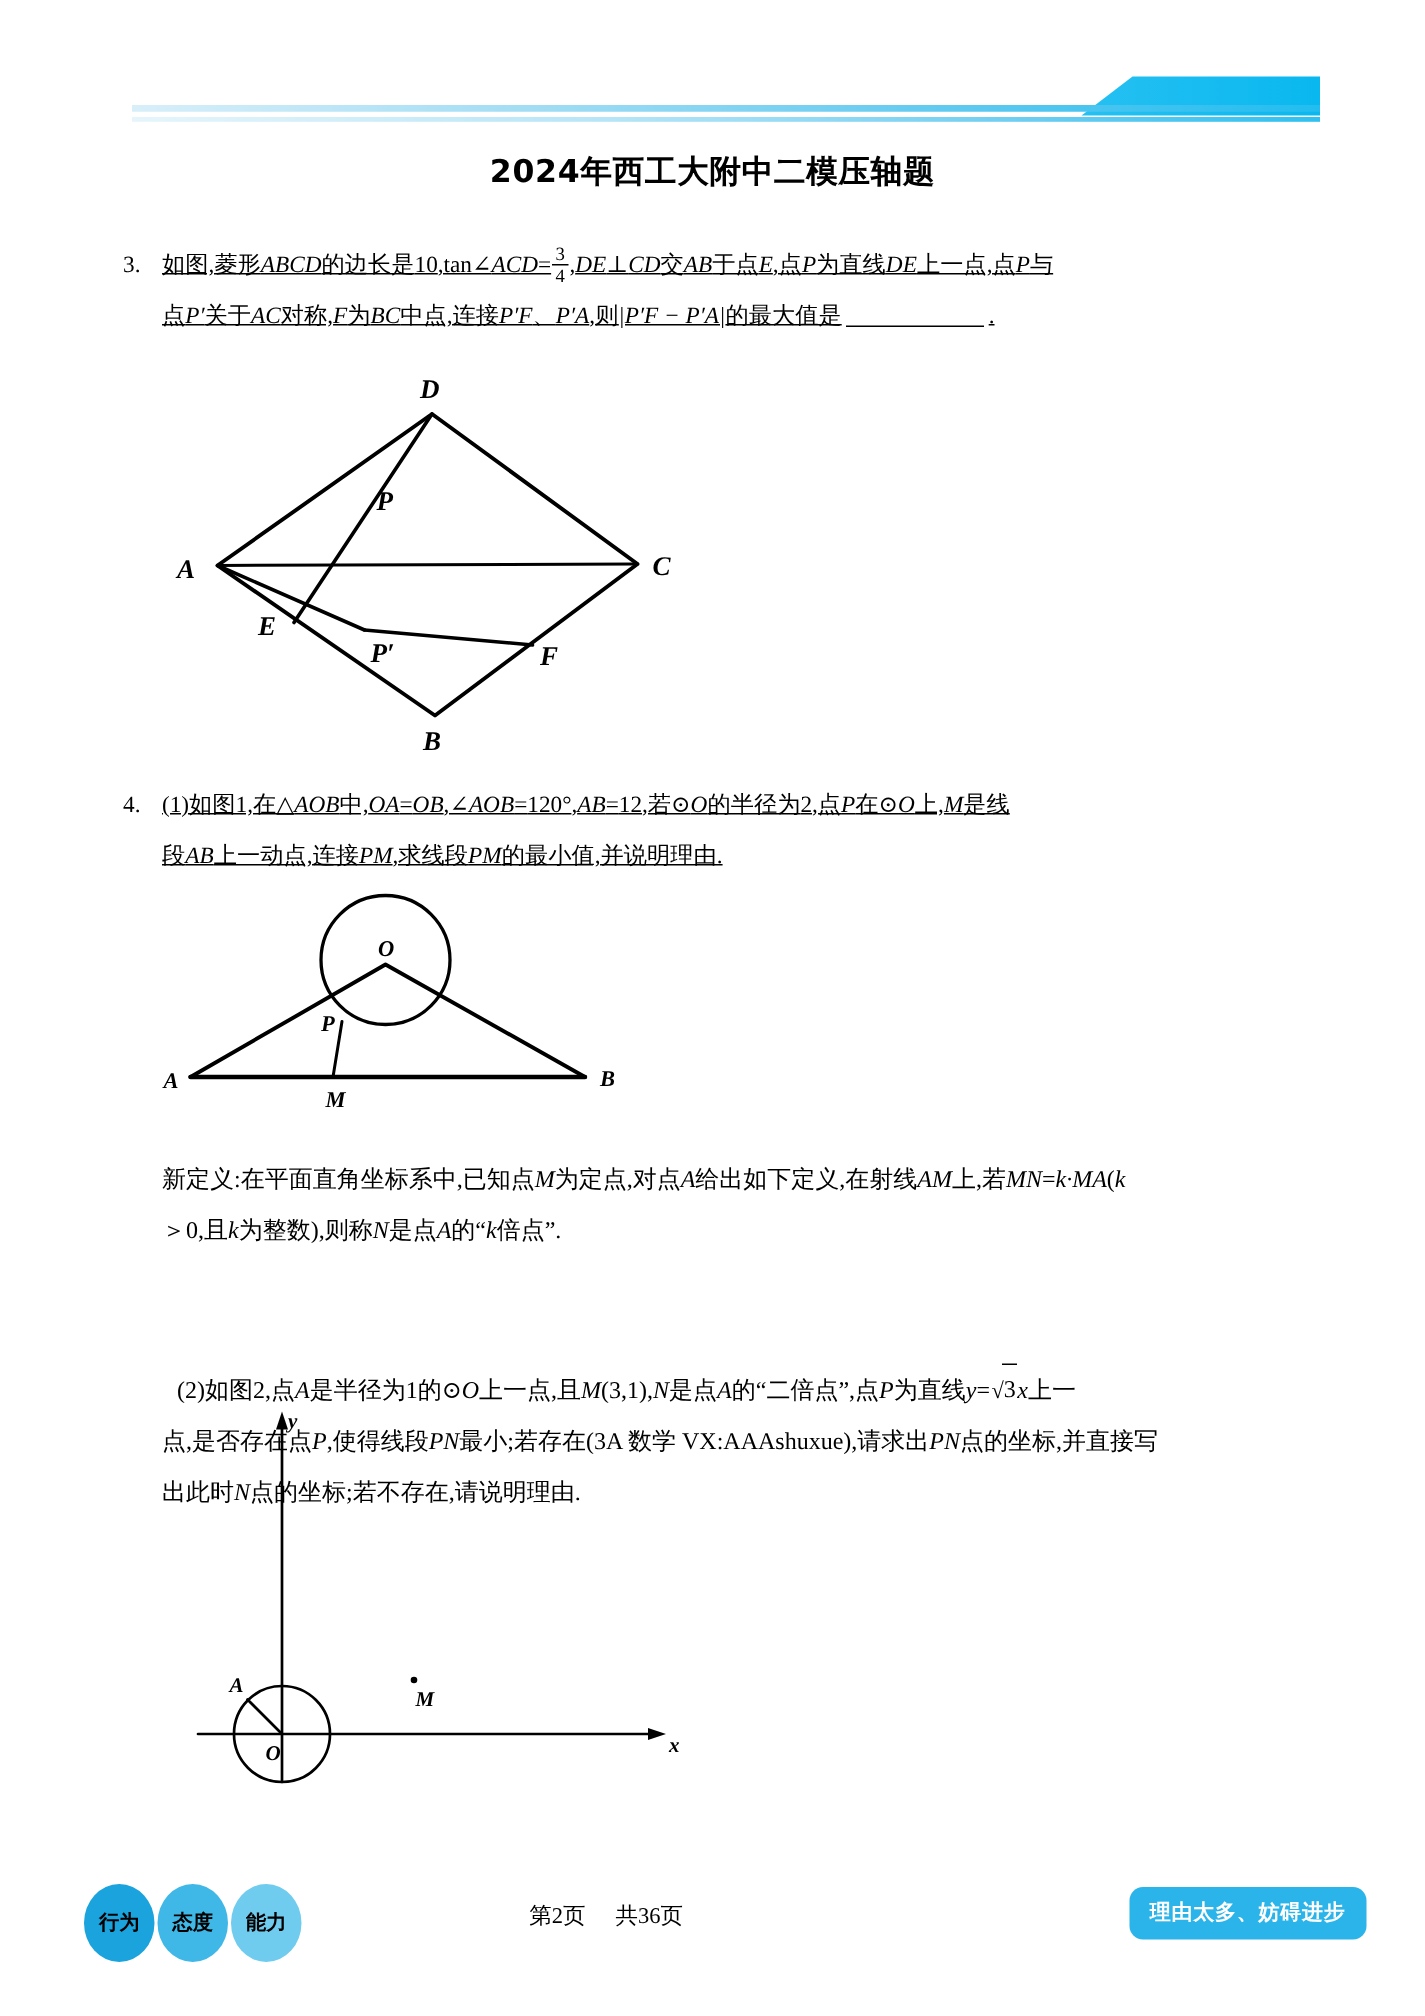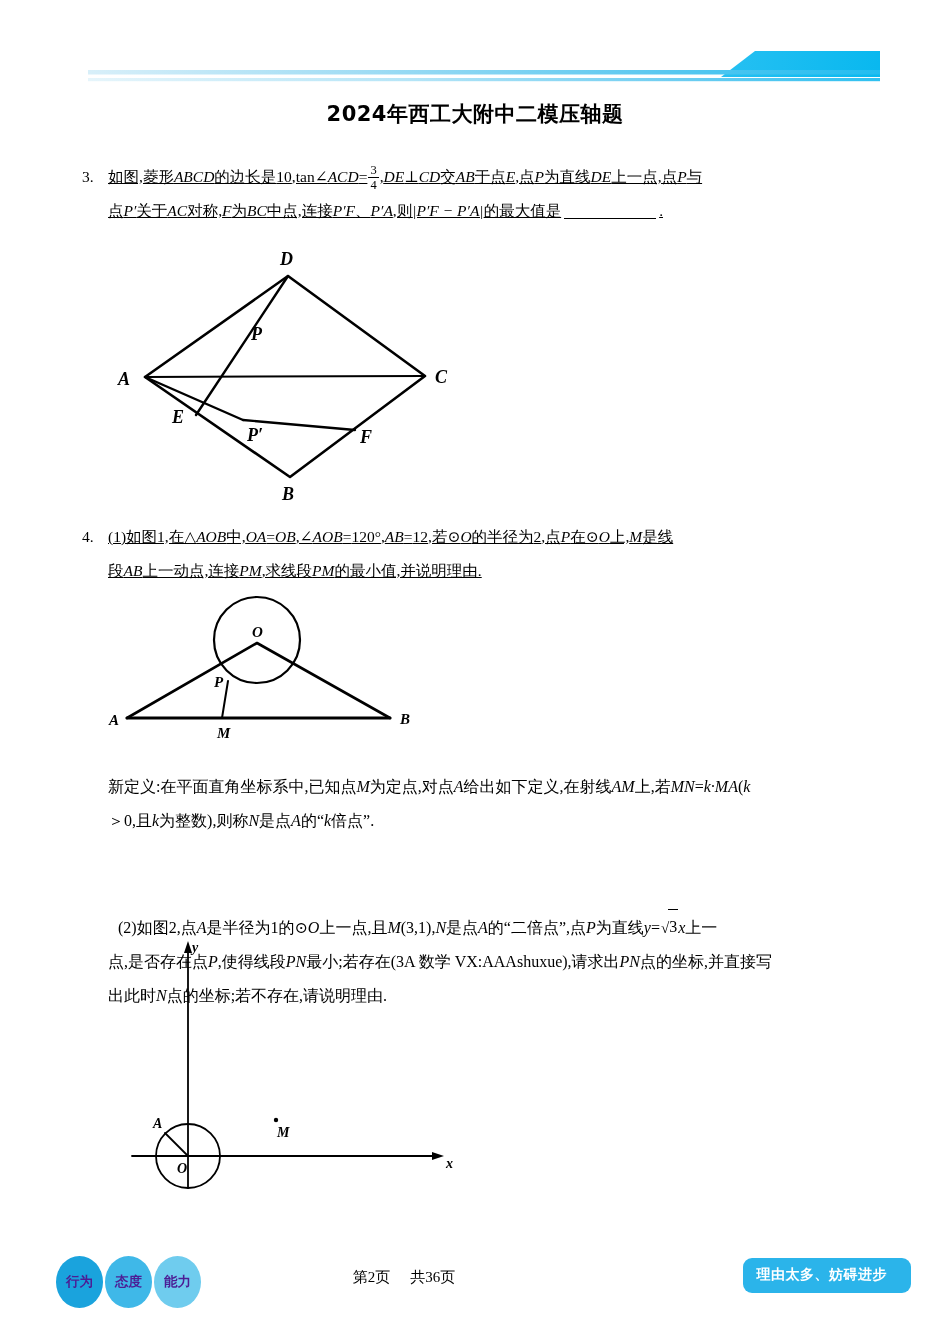--- a/index.html
+++ b/index.html
@@ -125,21 +125,21 @@
     left: 56px; top: 8px;
     display: flex;
     gap: 2px;
   }
   .badge-circle {
     width: 47px; height: 52px;
     border-radius: 50%;
     display: flex;
     align-items: center;
     justify-content: center;
-    color: #4c1d95;
+    color: #000000;
     font-size: 13.5px;
     font-weight: bold;
     font-family: "DejaVu Sans", sans-serif;
     letter-spacing: 0px;
   }
   .page-indicator {
     position: absolute;
     left: 0; top: 20px;
     width: 808px;
     text-align: center;
@@ -147,21 +147,21 @@
     font-family: "Liberation Serif", serif;
   }
   .page-indicator .gap { display: inline-block; width: 20px; }
 
   .slogan-pill {
     position: absolute;
     right: 39px; top: 10px;
     background: #2bb4ea;
     color: #ffffff;
     border-radius: 9px;
-    padding: 8px 24px 9px 14px;
+    padding: 8px 14px 9px 14px;
     font-size: 14px;
     font-weight: bold;
     font-family: "DejaVu Sans", sans-serif;
     letter-spacing: 0.5px;
     white-space: nowrap;
   }
 </style>
 </head>
 <body>
 

